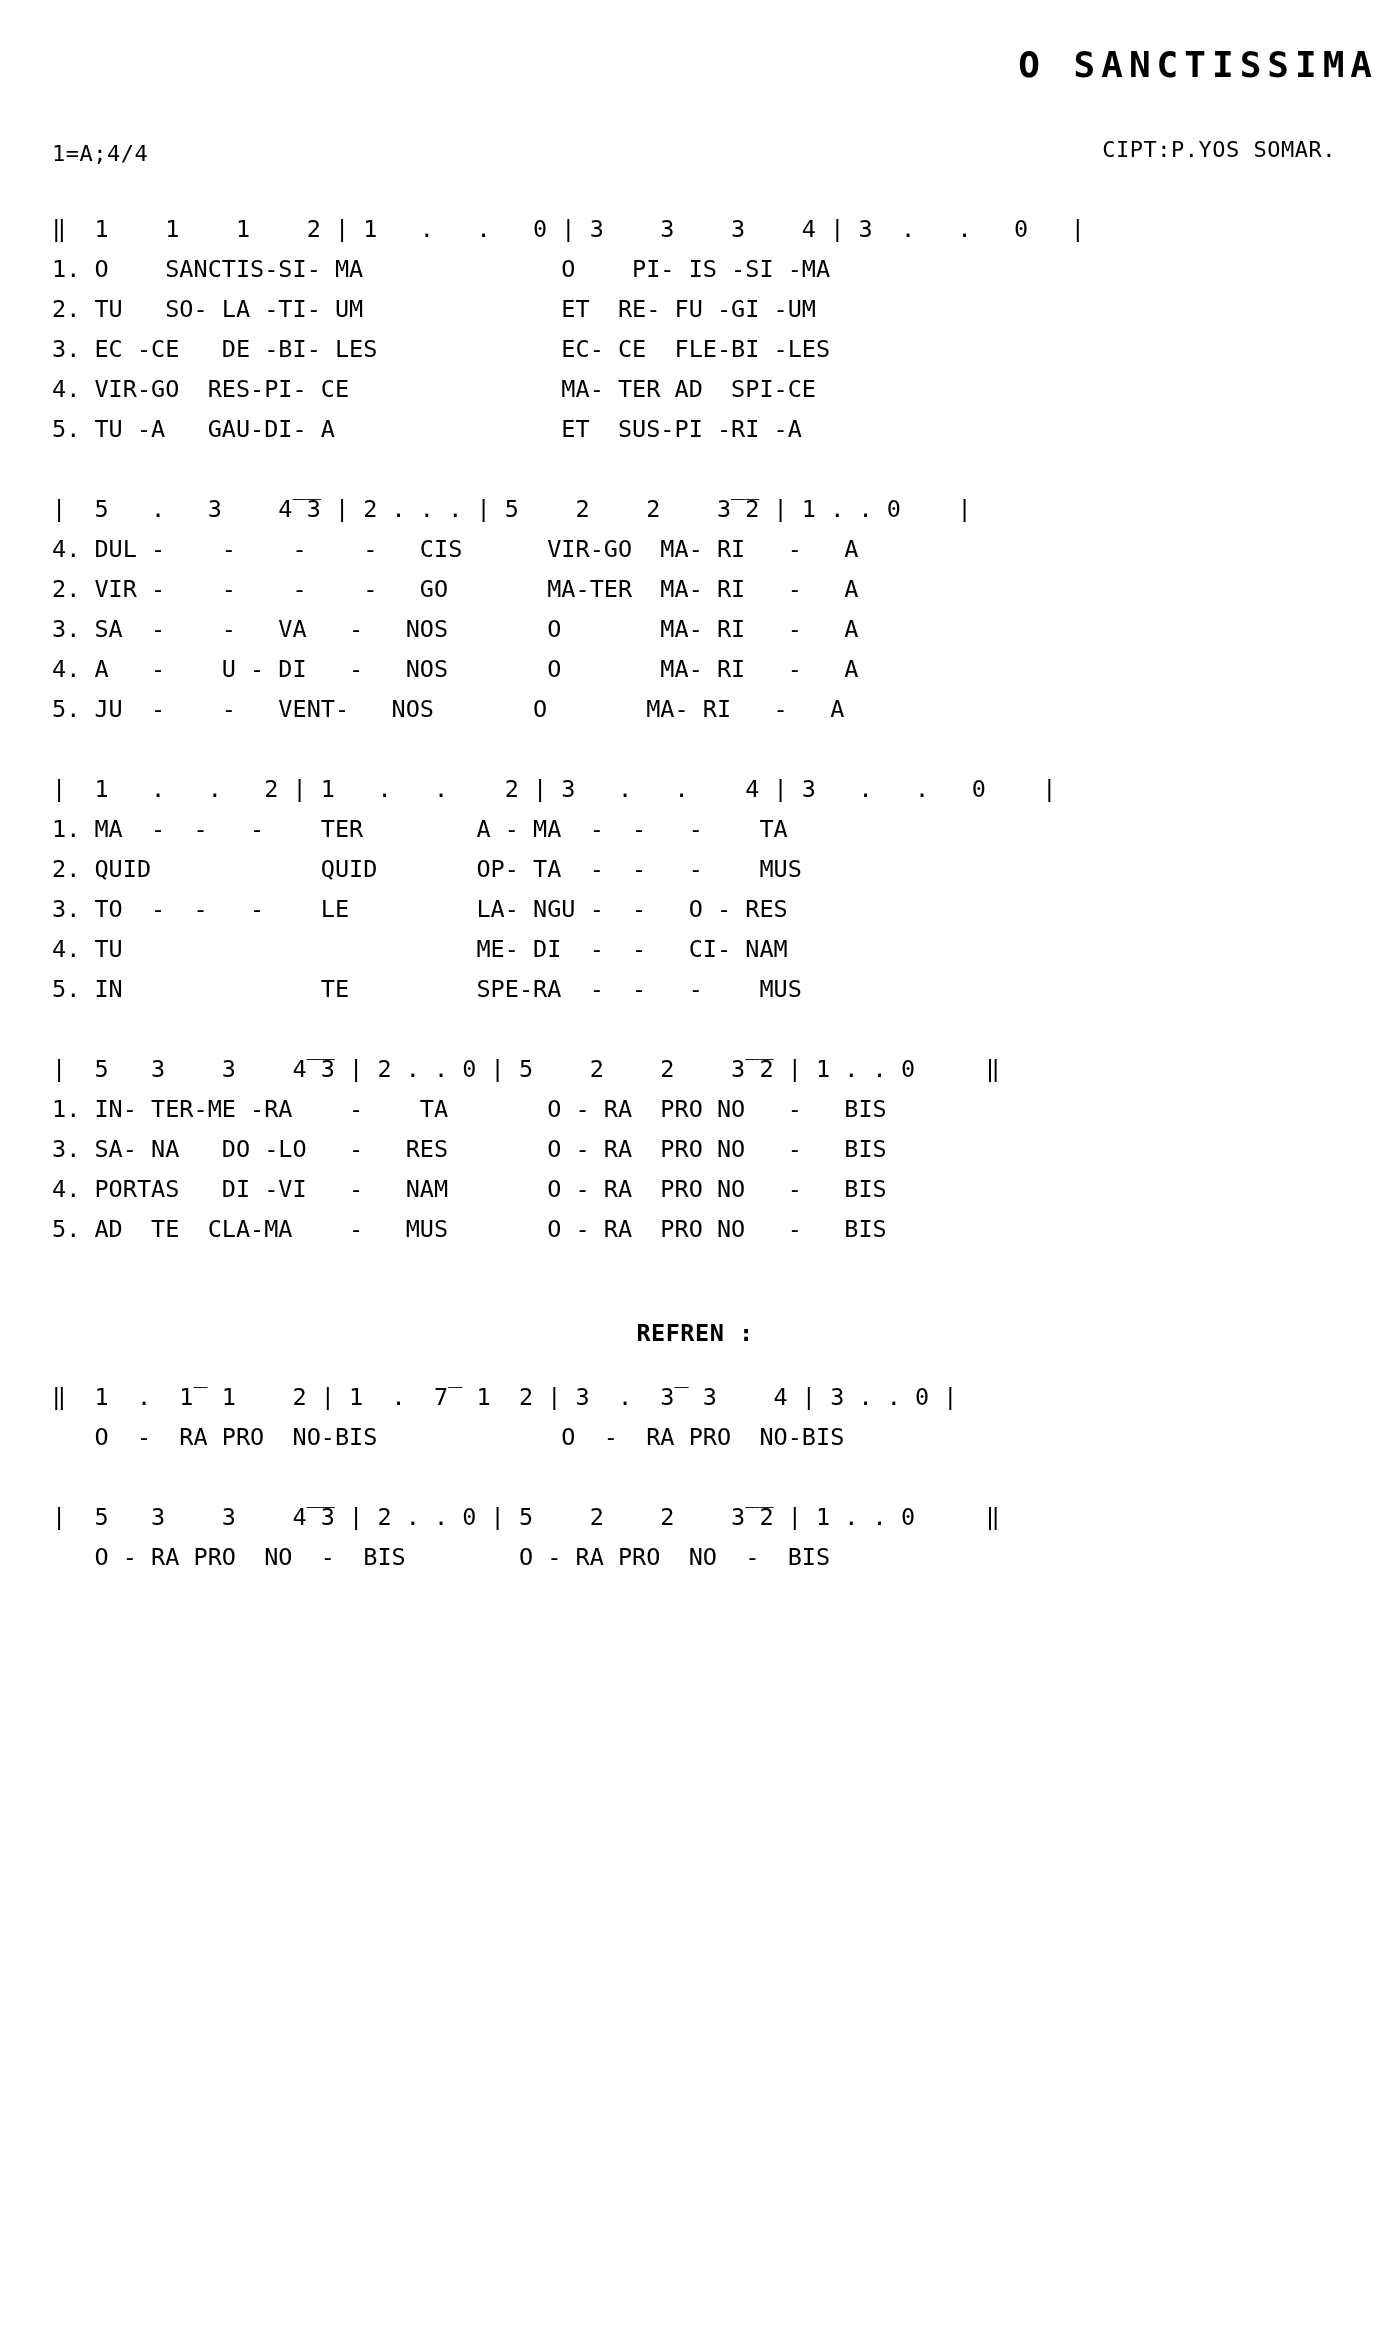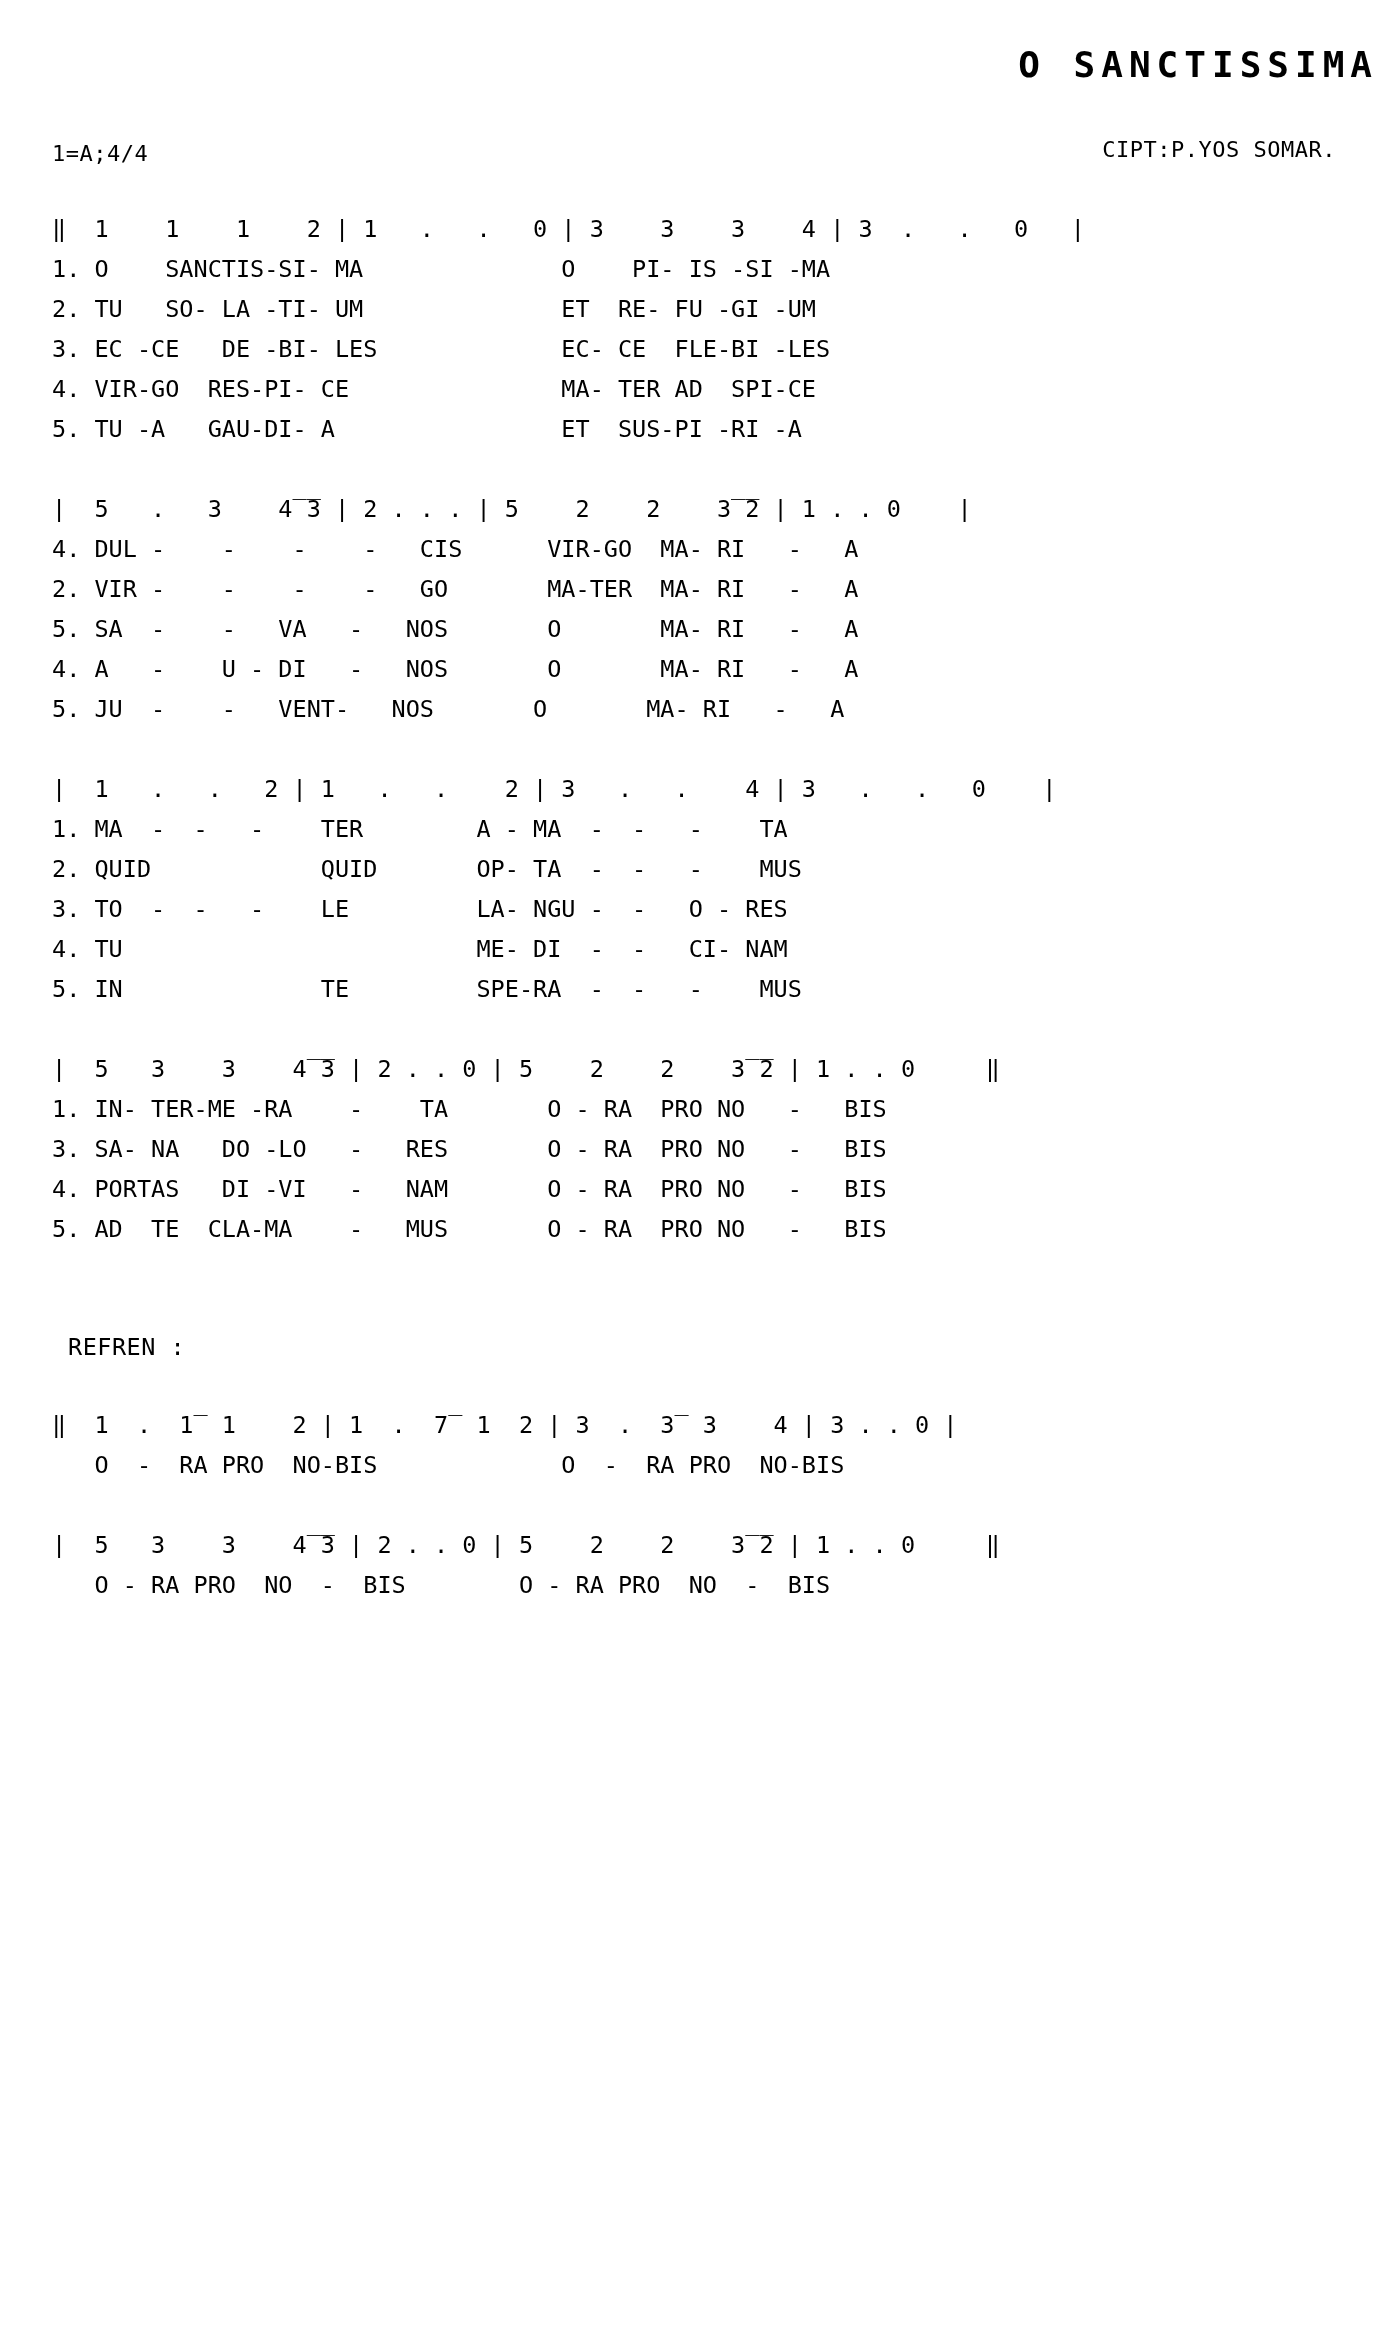--- a/index.html
+++ b/index.html
@@ -62,25 +62,26 @@
     letter-spacing: 0px;
   }
   .gap {
     height: 40px;
   }
   .gap-sm {
     height: 22px;
   }
   .refren {
     font-family: "DejaVu Sans Mono", "Liberation Mono", monospace;
-    font-weight: normal;
+    font-weight: bold;
     font-size: 23.5px;
     line-height: 40px;
     letter-spacing: 0.5px;
-    margin: 16px;
+    margin: 2px;
+    text-align: center;
   }
 </style>
 </head>
 <body>
 
 <div class="page">
 
   <h1 class="title">O  SANCTISSIMA</h1>
 
   <div class="meta-row">
@@ -95,21 +96,21 @@
     <pre class="block">2. TU   SO- LA -TI- UM              ET  RE- FU -GI -UM</pre>
     <pre class="block">3. EC -CE   DE -BI- LES             EC- CE  FLE-BI -LES</pre>
     <pre class="block">4. VIR-GO  RES-PI- CE               MA- TER AD  SPI-CE</pre>
     <pre class="block">5. TU -A   GAU-DI- A                ET  SUS-PI -RI -A</pre>
 
     <div class="gap"></div>
 
     <pre class="block">|  5   .   3    4̅ ̅3 | 2 . . . | 5    2    2    3̅ ̅2 | 1 . . 0    |</pre>
     <pre class="block">4. DUL -    -    -    -   CIS      VIR-GO  MA- RI   -   A</pre>
     <pre class="block">2. VIR -    -    -    -   GO       MA-TER  MA- RI   -   A</pre>
-    <pre class="block">5. SA  -    -   VA   -   NOS       O       MA- RI   -   A</pre>
+    <pre class="block">3. SA  -    -   VA   -   NOS       O       MA- RI   -   A</pre>
     <pre class="block">4. A   -    U - DI   -   NOS       O       MA- RI   -   A</pre>
     <pre class="block">5. JU  -    -   VENT-   NOS       O       MA- RI   -   A</pre>
 
     <div class="gap"></div>
 
     <pre class="block">|  1   .   .   2 | 1   .   .    2 | 3   .   .    4 | 3   .   .   0    |</pre>
     <pre class="block">1. MA  -  -   -    TER        A - MA  -  -   -    TA</pre>
     <pre class="block">2. QUID            QUID       OP- TA  -  -   -    MUS</pre>
     <pre class="block">3. TO  -  -   -    LE         LA- NGU -  -   O - RES</pre>
     <pre class="block">4. TU                         ME- DI  -  -   CI- NAM</pre>

